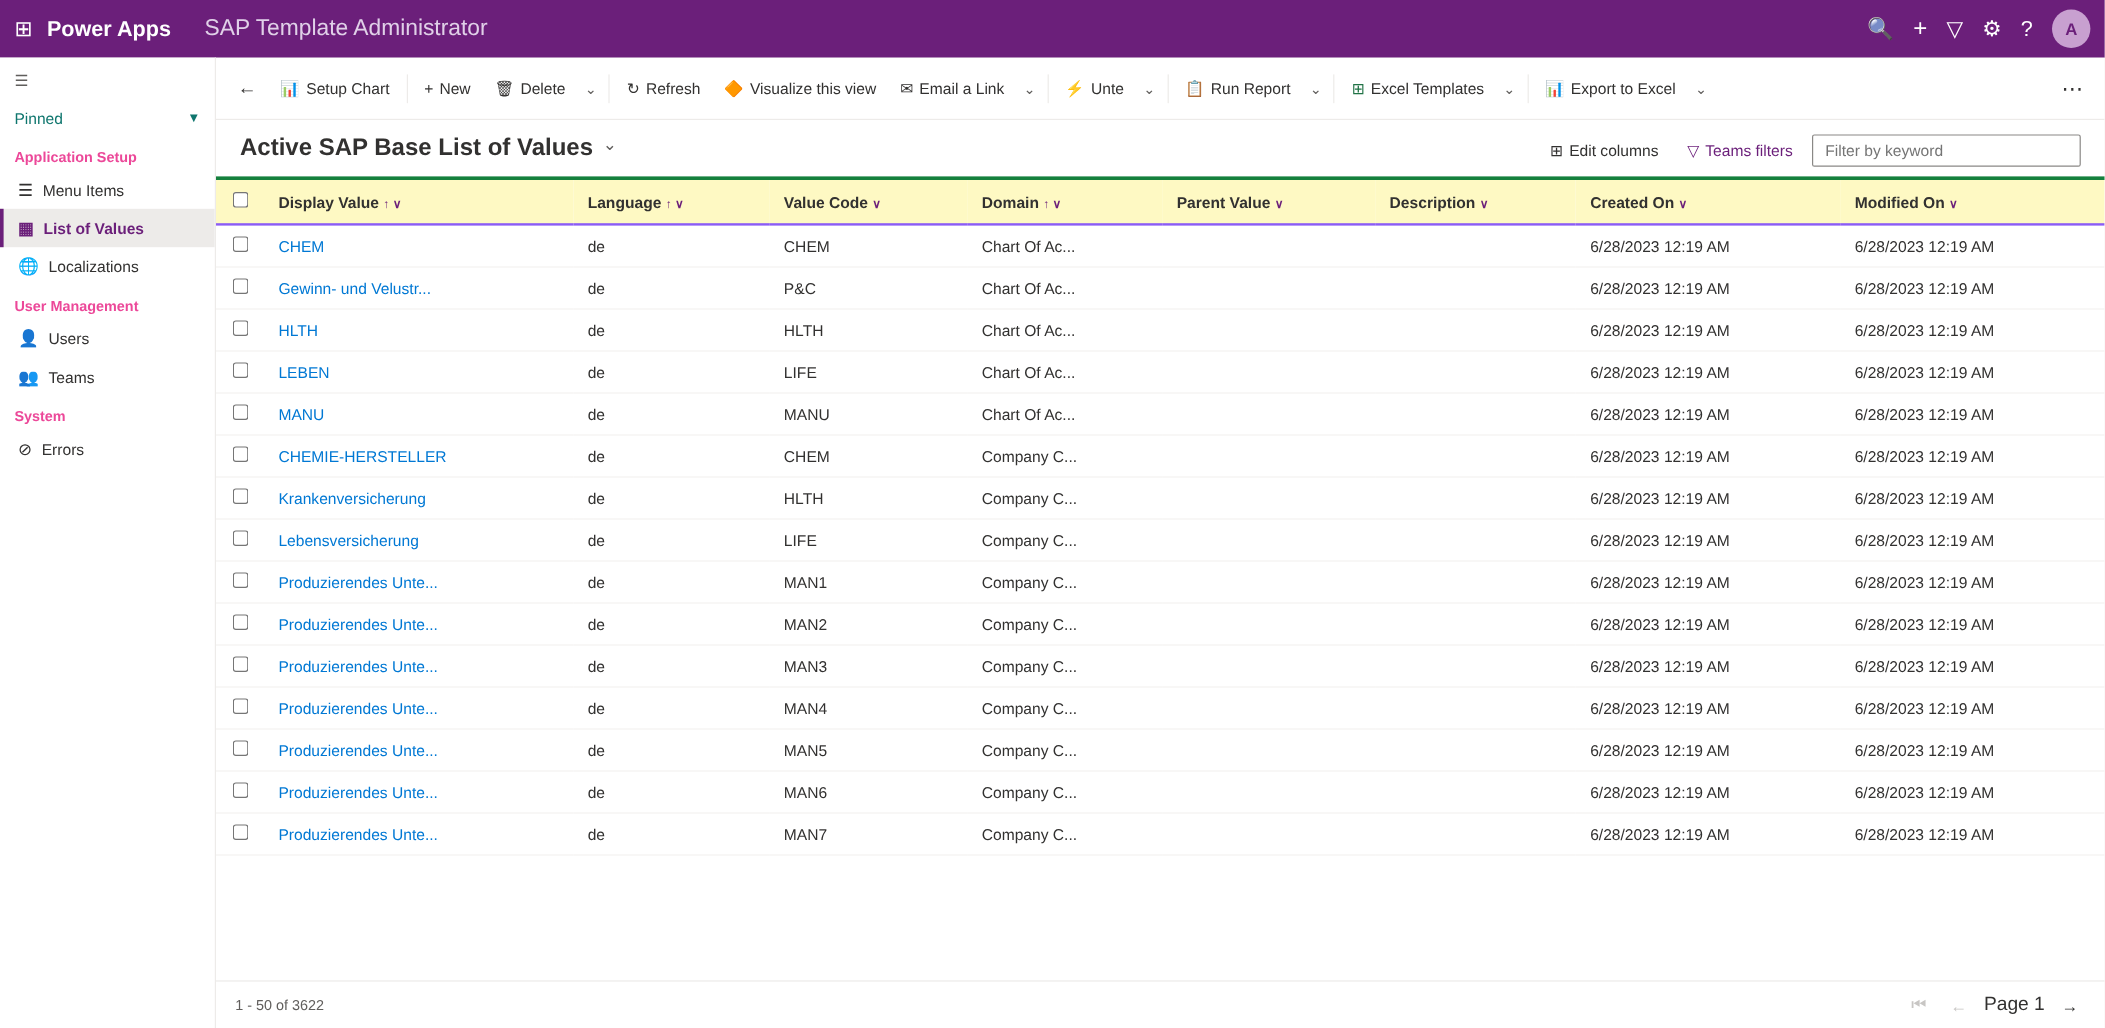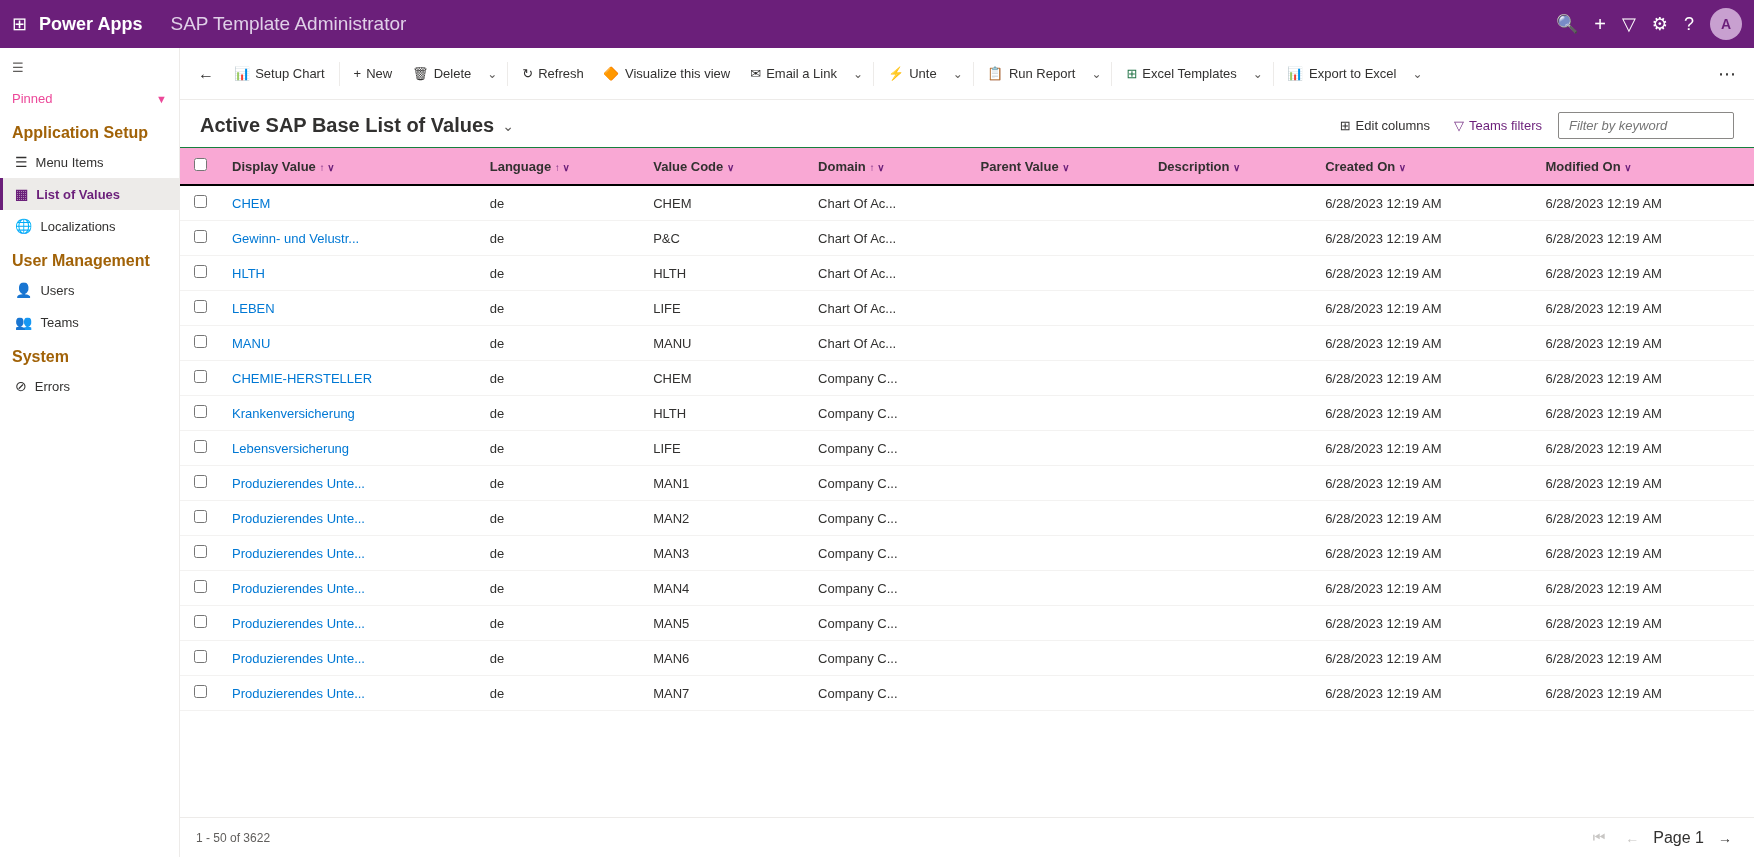--- a/index.html
+++ b/index.html
@@ -22,52 +22,52 @@
     .top-nav-icons { display: flex; gap: 16px; align-items: center; }
     .top-nav-icons span { color: white; font-size: 18px; cursor: pointer; }
     .avatar { width: 32px; height: 32px; border-radius: 50%; background: #c8a0d0; display: flex; align-items: center; justify-content: center; color: #6b1f7a; font-weight: 700; font-size: 14px; cursor: pointer; }
 
     
     .main-layout { display: flex; height: calc(857px - 48px); }
 
     
     .sidebar { width: 180px; background: white; border-right: 1px solid #edebe9; overflow-y: auto; padding-top: 4px; }
     .sidebar-collapse { display: flex; align-items: center; padding: 8px 12px; cursor: pointer; color: #605e5c; font-size: 13px; gap: 6px; }
-    .sidebar-section { padding: 10px 12px 4px 12px; font-size: 16px; font-weight: 600; color: #a16207; }
+    .sidebar-section { padding: 10px 12px 4px 12px; font-size: 12px; font-weight: 600; color: #ec4899; }
     .sidebar-item { display: flex; align-items: center; padding: 8px 12px; cursor: pointer; color: #323130; font-size: 13px; gap: 8px; border-left: 3px solid transparent; }
     .sidebar-item.active { background: #edebe9; border-left-color: #6b1f7a; font-weight: 600; color: #6b1f7a; }
     .sidebar-item-icon { font-size: 14px; }
-    .pinned-row { display: flex; align-items: center; justify-content: space-between; padding: 8px 12px; cursor: pointer; color: #ec4899; font-size: 13px; }
+    .pinned-row { display: flex; align-items: center; justify-content: space-between; padding: 8px 12px; cursor: pointer; color: #0f766e; font-size: 13px; }
 
     
     .content { flex: 1; display: flex; flex-direction: column; overflow: hidden; }
 
     
     .toolbar { background: white; border-bottom: 1px solid #edebe9; height: 52px; display: flex; align-items: center; padding: 0 8px; gap: 0; }
     .toolbar-btn { display: flex; align-items: center; gap: 5px; padding: 6px 10px; font-size: 13px; color: #323130; cursor: pointer; border: none; background: none; white-space: nowrap; }
     .toolbar-sep { width: 1px; height: 24px; background: #edebe9; margin: 0 4px; }
     .toolbar-dropdown { display: flex; align-items: center; }
     .toolbar-dropdown-arrow { padding: 6px 6px; cursor: pointer; color: #605e5c; border: none; background: none; font-size: 12px; }
     .back-btn { padding: 6px 10px; cursor: pointer; color: #323130; font-size: 16px; background: none; border: none; }
     .more-btn { margin-left: auto; padding: 6px 10px; cursor: pointer; font-size: 18px; background: none; border: none; color: #323130; }
 
     
-    .view-header { display: flex; align-items: center; padding: 12px 20px 8px 20px; background: white; border-bottom: 1px solid #15803d; gap: 8px; }
+    .view-header { display: flex; align-items: flex-start; padding: 12px 20px 8px 20px; background: white; border-bottom: 3px solid #15803d; gap: 8px; }
     .view-title { font-size: 20px; font-weight: 600; color: #323130; }
     .view-title-arrow { font-size: 14px; color: #605e5c; cursor: pointer; }
     .view-header-spacer { flex: 1; }
     .view-header-actions { display: flex; align-items: center; gap: 8px; }
     .edit-columns-btn { display: flex; align-items: center; gap: 5px; font-size: 13px; color: #323130; cursor: pointer; padding: 5px 8px; border: none; background: none; }
     .edit-filters-btn { display: flex; align-items: center; gap: 5px; font-size: 13px; color: #6b1f7a; cursor: pointer; padding: 5px 8px; border: none; background: none; font-weight: 500; }
-    .filter-input { border: 1px solid #8a8886; padding: 5px 10px; font-size: 13px; border-radius: 2px; width: 176px; color: #605e5c; outline: none; font-style: italic; }
+    .filter-input { border: 1px solid #8a8886; padding: 5px 10px; font-size: 13px; border-radius: 2px; width: 224px; color: #605e5c; outline: none; }
 
     
     .table-container { flex: 1; overflow: auto; background: white; }
     table { width: 100%; border-collapse: collapse; font-size: 13px; }
-    thead tr { background: #f9a8d4; border-bottom: 2px solid #000000; }
+    thead tr { background: #fef9c3; border-bottom: 2px solid #8b5cf6; }
     th { padding: 10px 12px; text-align: left; color: #323130; font-weight: 600; white-space: nowrap; border-bottom: 1px solid #edebe9; cursor: pointer; user-select: none; }
     th .sort-icon { font-size: 10px; color: #6b1f7a; }
     td { padding: 9px 12px; border-bottom: 1px solid #f3f2f1; color: #323130; white-space: nowrap; }
     .link-cell { color: #0078d4; cursor: pointer; }
     .checkbox-col { width: 40px; text-align: center; }
     input[type="checkbox"] { cursor: pointer; }
 
     
     .footer { background: white; border-top: 1px solid #edebe9; height: 40px; display: flex; align-items: center; padding: 0 16px; font-size: 12px; color: #605e5c; }
     .footer-spacer { flex: 1; }

